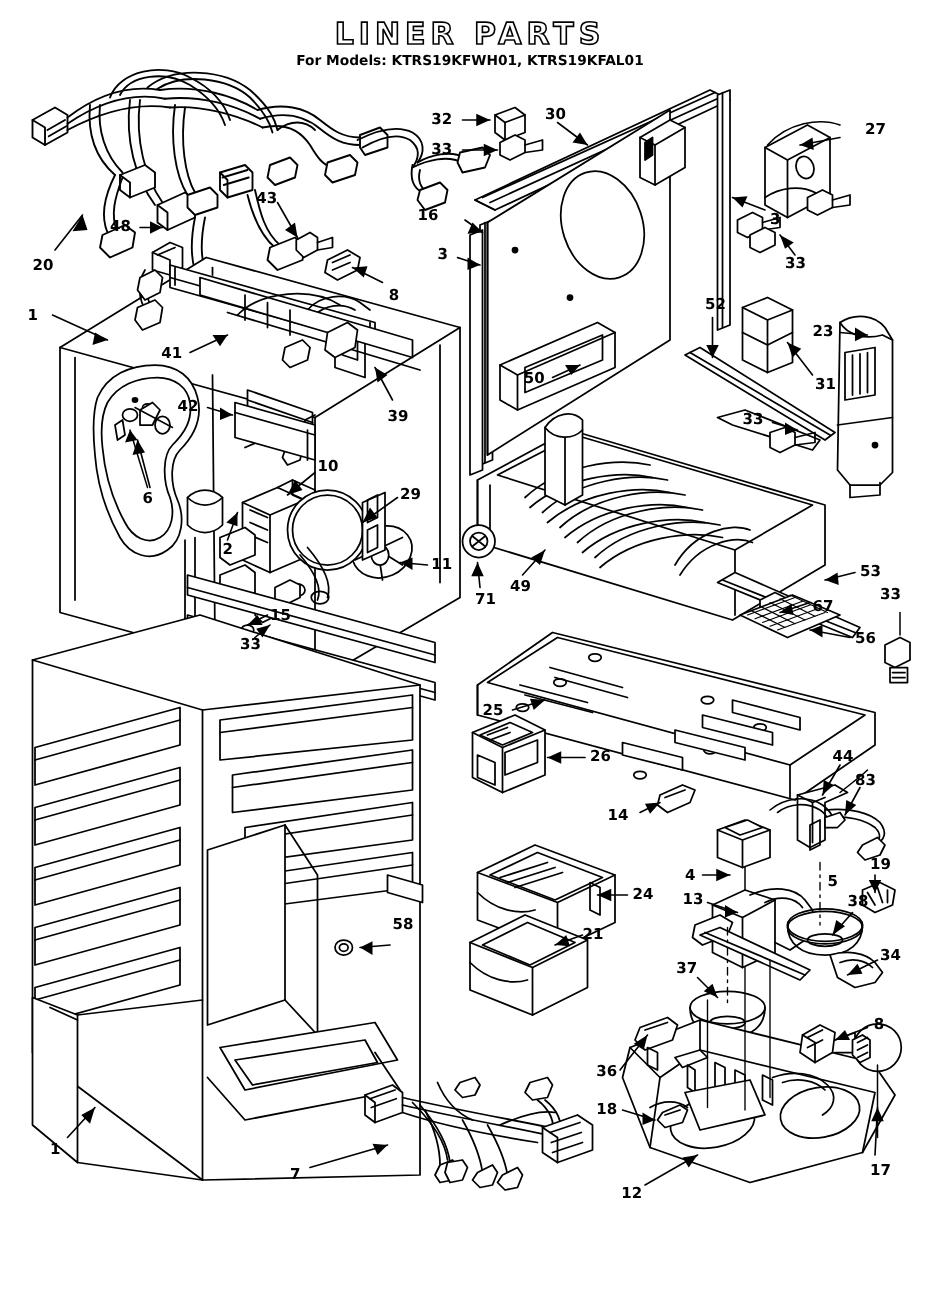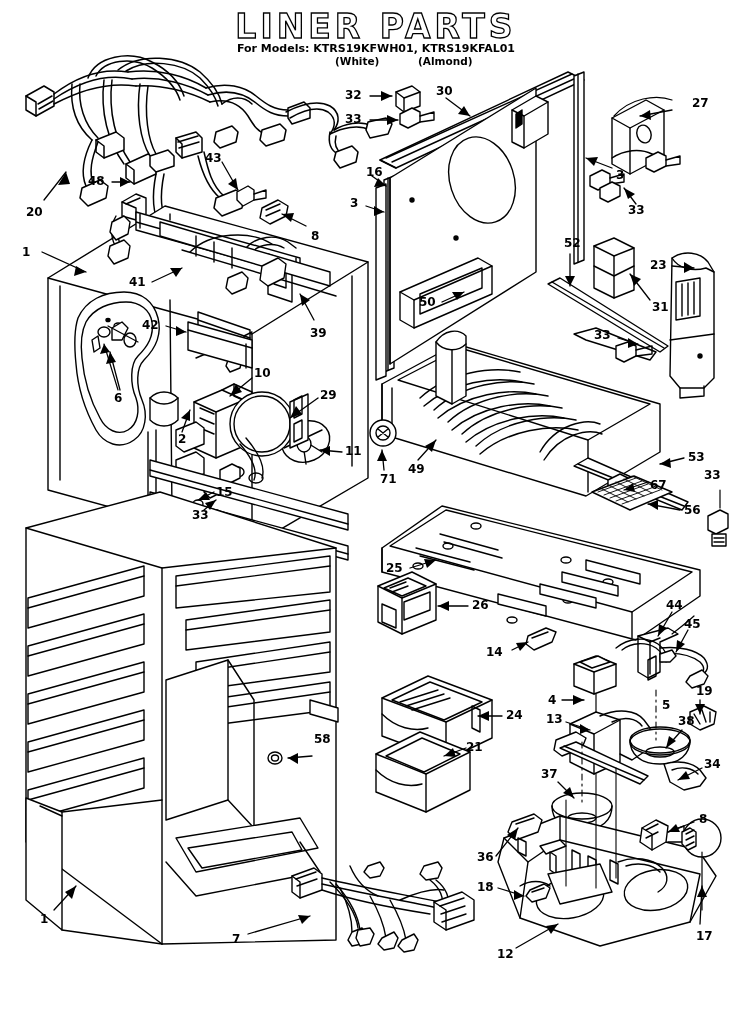--- a/index.html
+++ b/index.html
@@ -19,21 +19,21 @@
   }
   #titleblock {
     position: absolute;
     left: 0; top: 14px;
     width: 752px;
     text-align: center;
     user-select: none;
   }
   .doc-title {
     font-family: "DejaVu Sans", sans-serif;
-    font-size: 33px;
+    font-size: 24px;
     font-weight: bold;
     letter-spacing: 4px;
     color: #ffffff;
     -webkit-text-stroke: 1.3px #000000;
     text-shadow: none;
     line-height: 26px;
   }
   .models-line {
     font-family: "DejaVu Sans", sans-serif;
     font-size: 11px;
@@ -75,24 +75,20 @@
   }
 </style>
 </head>
 <body>
 
 <div id="page">
 
   <div id="titleblock">
     <div class="doc-title">LINER PARTS</div>
     <div class="models-line">For Models: KTRS19KFWH01, KTRS19KFAL01</div>
-    <div class="color-line">
-      <span class="cw">(White)</span>
-      <span class="ca">(Almond)</span>
-    </div>
   </div>
 
   <svg id="art" viewBox="0 0 752 1032" xmlns="http://www.w3.org/2000/svg">
     <g fill="none" stroke="#000" stroke-width="1.4" stroke-linecap="round" stroke-linejoin="round">
 
       <g stroke-width="1.5">
 
         <path d="M26 96 L44 86 L54 92 L54 106 L36 116 L26 110 Z" fill="#fff"></path>
         <path d="M26 96 L36 102 L36 116"></path>
         <path d="M38 104 L52 96 M39 109 L53 101"></path>
@@ -741,42 +737,42 @@
     <div class="callout" style="left:345px;top:444px">11</div>
     <div class="callout" style="left:216px;top:485px">15</div>
     <div class="callout" style="left:192px;top:508px">33</div>
     <div class="callout" style="left:40px;top:912px">1</div>
     <div class="callout" style="left:314px;top:732px">58</div>
     <div class="callout" style="left:232px;top:932px">7</div>
     <div class="callout" style="left:345px;top:88px">32</div>
     <div class="callout" style="left:436px;top:84px">30</div>
     <div class="callout" style="left:345px;top:112px">33</div>
     <div class="callout" style="left:692px;top:96px">27</div>
-    <div class="callout" style="left:366px;top:165px">16</div>
+    <div class="callout" style="left:334px;top:165px">16</div>
     <div class="callout" style="left:350px;top:196px">3</div>
     <div class="callout" style="left:616px;top:168px">3</div>
     <div class="callout" style="left:628px;top:203px">33</div>
     <div class="callout" style="left:419px;top:295px">50</div>
     <div class="callout" style="left:564px;top:236px">52</div>
     <div class="callout" style="left:650px;top:258px">23</div>
     <div class="callout" style="left:652px;top:300px">31</div>
     <div class="callout" style="left:594px;top:328px">33</div>
     <div class="callout" style="left:380px;top:472px">71</div>
     <div class="callout" style="left:408px;top:462px">49</div>
     <div class="callout" style="left:688px;top:450px">53</div>
     <div class="callout" style="left:650px;top:478px">67</div>
     <div class="callout" style="left:704px;top:468px">33</div>
     <div class="callout" style="left:684px;top:503px">56</div>
     <div class="callout" style="left:386px;top:561px">25</div>
     <div class="callout" style="left:472px;top:598px">26</div>
     <div class="callout" style="left:486px;top:645px">14</div>
     <div class="callout" style="left:506px;top:708px">24</div>
     <div class="callout" style="left:466px;top:740px">21</div>
     <div class="callout" style="left:666px;top:598px">44</div>
-    <div class="callout" style="left:684px;top:617px">45</div>
+    <div class="callout" style="left:684px;top:617px">83</div>
     <div class="callout" style="left:548px;top:693px">4</div>
     <div class="callout" style="left:546px;top:712px">13</div>
     <div class="callout" style="left:662px;top:698px">5</div>
     <div class="callout" style="left:696px;top:684px">19</div>
     <div class="callout" style="left:678px;top:714px">38</div>
     <div class="callout" style="left:704px;top:757px">34</div>
     <div class="callout" style="left:541px;top:767px">37</div>
     <div class="callout" style="left:477px;top:850px">36</div>
     <div class="callout" style="left:477px;top:880px">18</div>
     <div class="callout" style="left:699px;top:812px">8</div>

